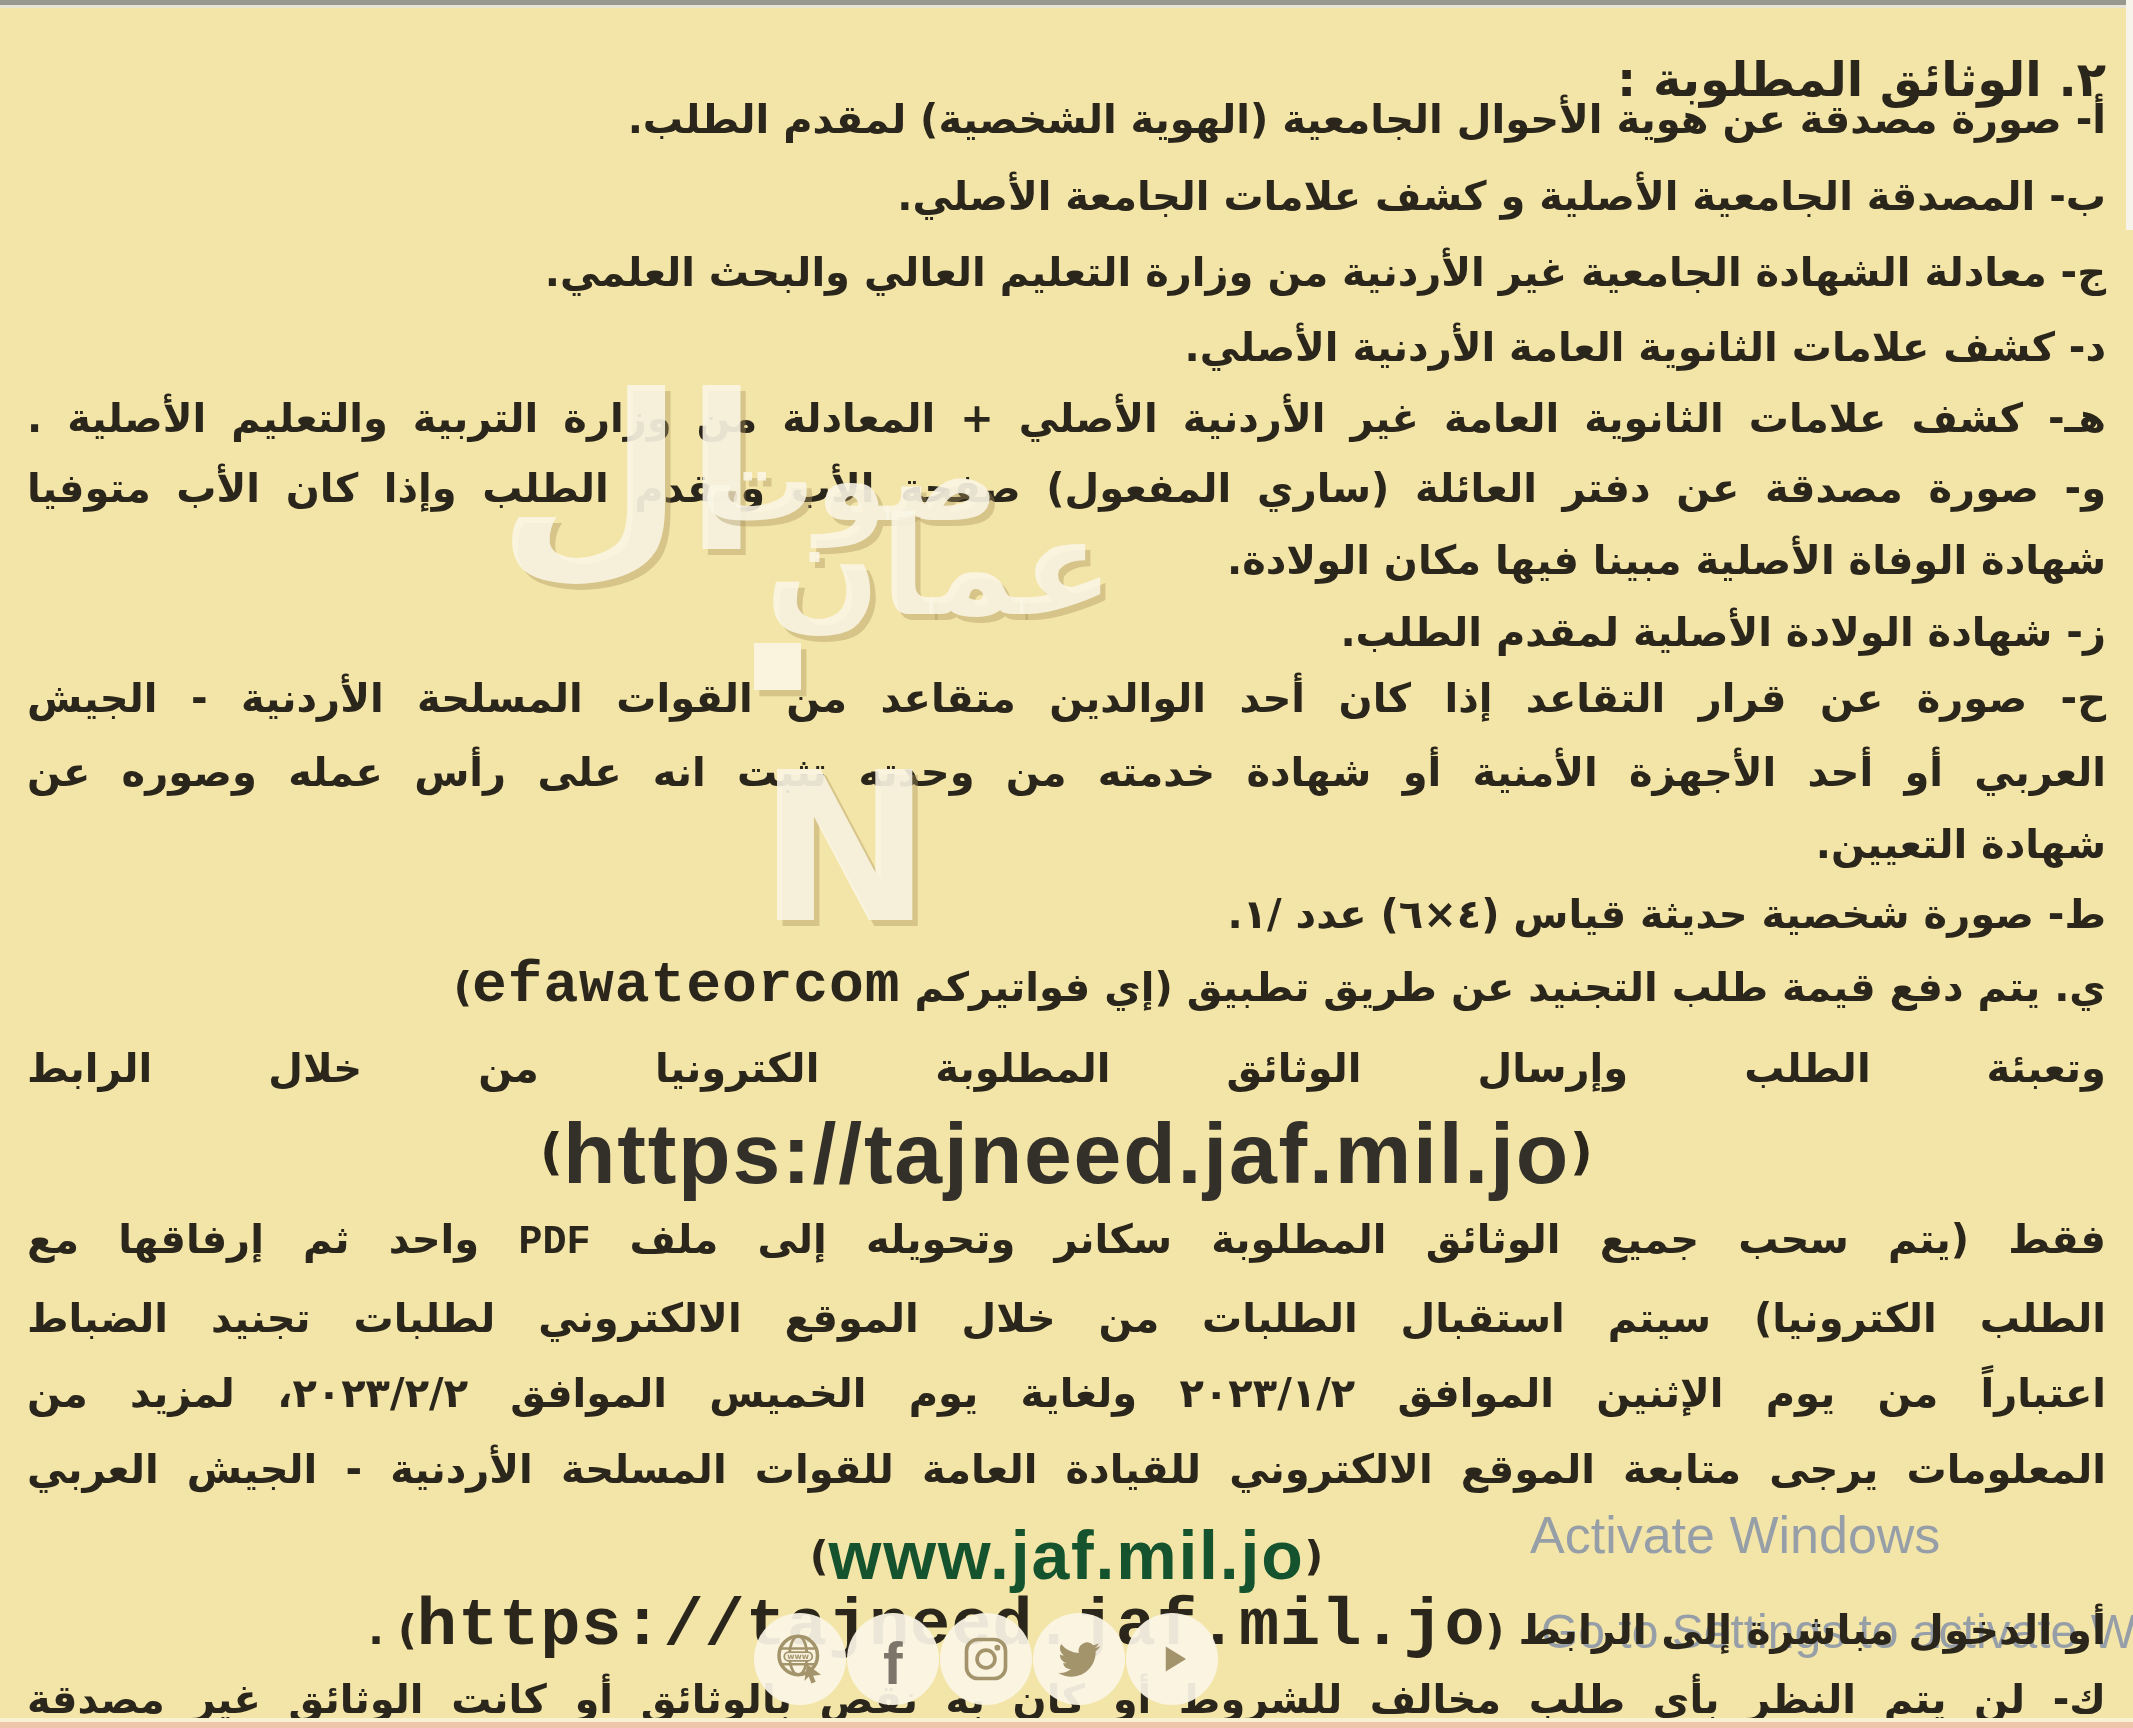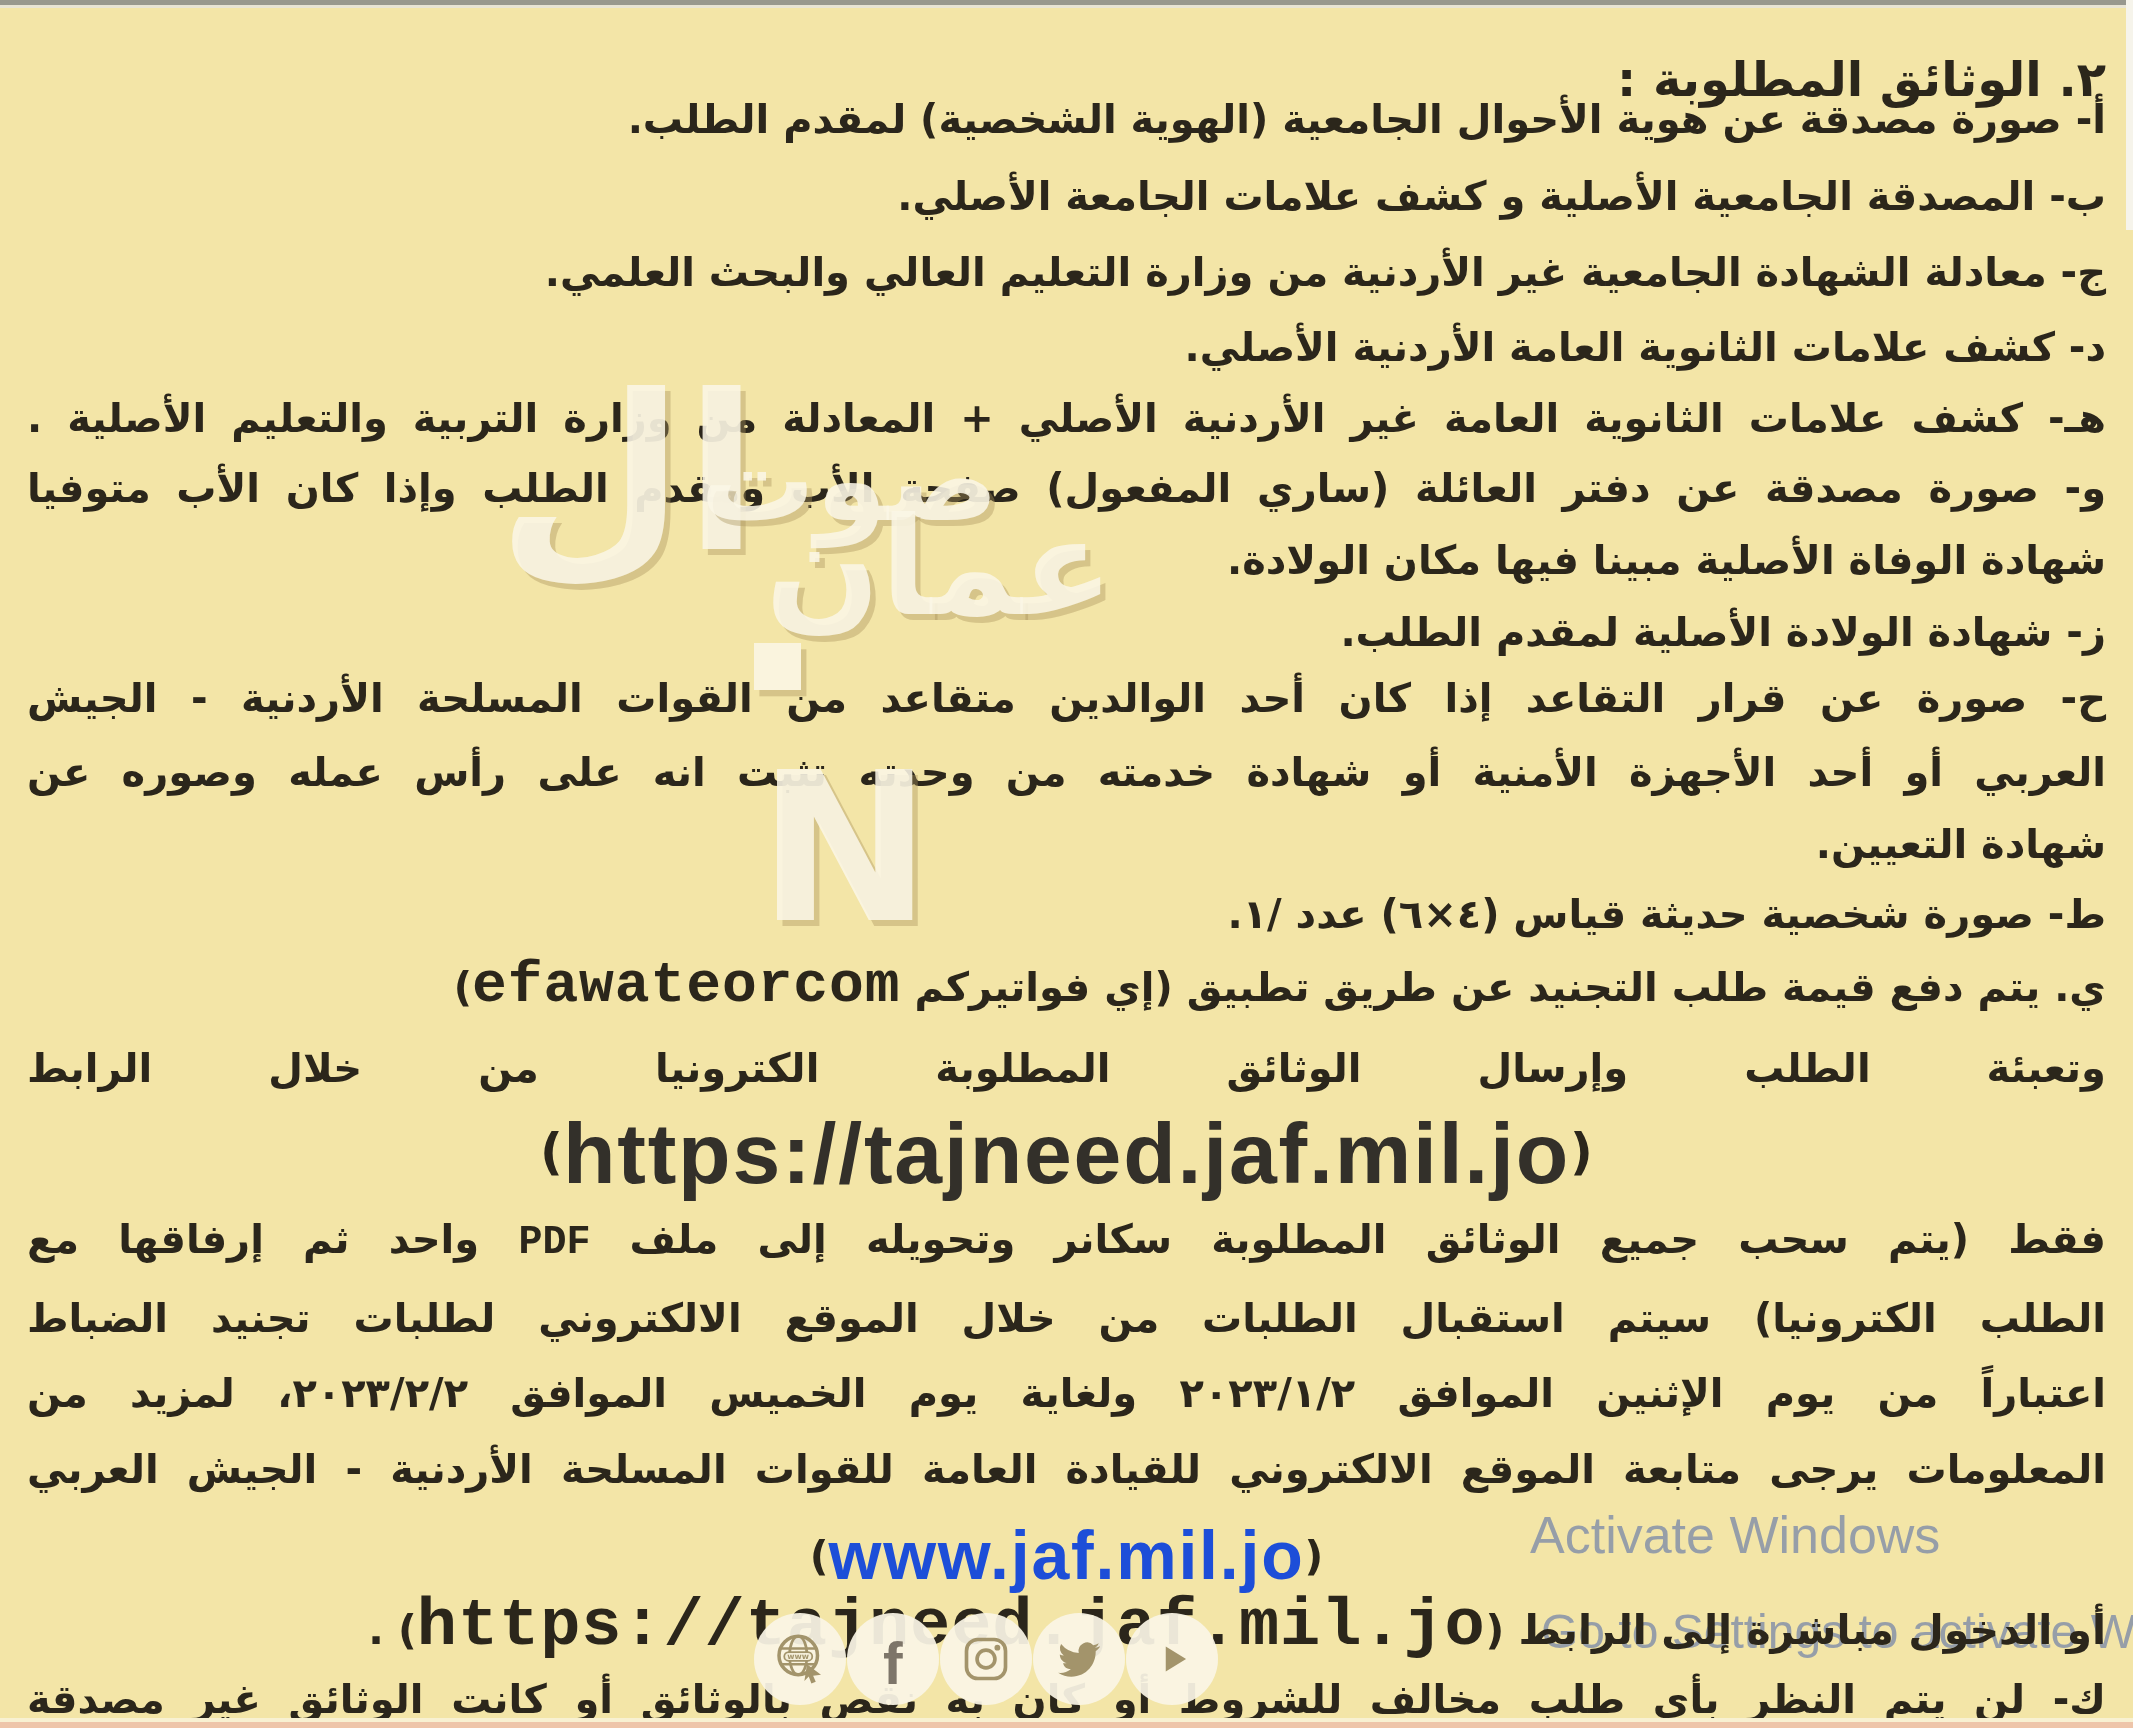--- a/index.html
+++ b/index.html
@@ -27,21 +27,21 @@
     z-index:2;white-space:normal;
   }
   .just{text-align:justify;text-align-last:justify;}
   .center{text-align:center;}
   .title{font-size:48px;margin-top:36px;}
   .latin{font-family:Liberation Mono, monospace;direction:ltr;unicode-bidi:embed;}
   .latin-pay{font-size:58px;letter-spacing:0.9px;}
   .latin-pdf{font-size:40px;}
   .latin-url-inline{font-size:67px;letter-spacing:0.9px;}
   .url-big{font-family:"Liberation Sans",sans-serif;font-size:86px;letter-spacing:1.8px;direction:ltr;color:#33302a;}
-  .url-mid{font-family:"Liberation Sans",sans-serif;font-size:68px;letter-spacing:1.8px;direction:ltr;color:#1d4ed8;}
+  .url-mid{font-family:"Liberation Sans",sans-serif;font-size:68px;letter-spacing:1.8px;direction:ltr;color:#14532d;}
   .paren-big{font-size:50px;vertical-align:14.4px;font-family:"DejaVu Sans",sans-serif;}
   .paren-mid{font-size:41px;vertical-align:9px;font-family:"DejaVu Sans",sans-serif;}
   .spread{word-spacing:23.4px;}
 
   
   .activate{position:absolute;z-index:1;color:#8d97a9;opacity:.9;font-family:"Liberation Sans",sans-serif;font-weight:normal;white-space:nowrap;}
   .activate-title{left:1530px;top:1505px;font-size:52px;text-align:right;}
   .activate-sub{left:1541px;top:1604px;font-size:48px;}
 
   

